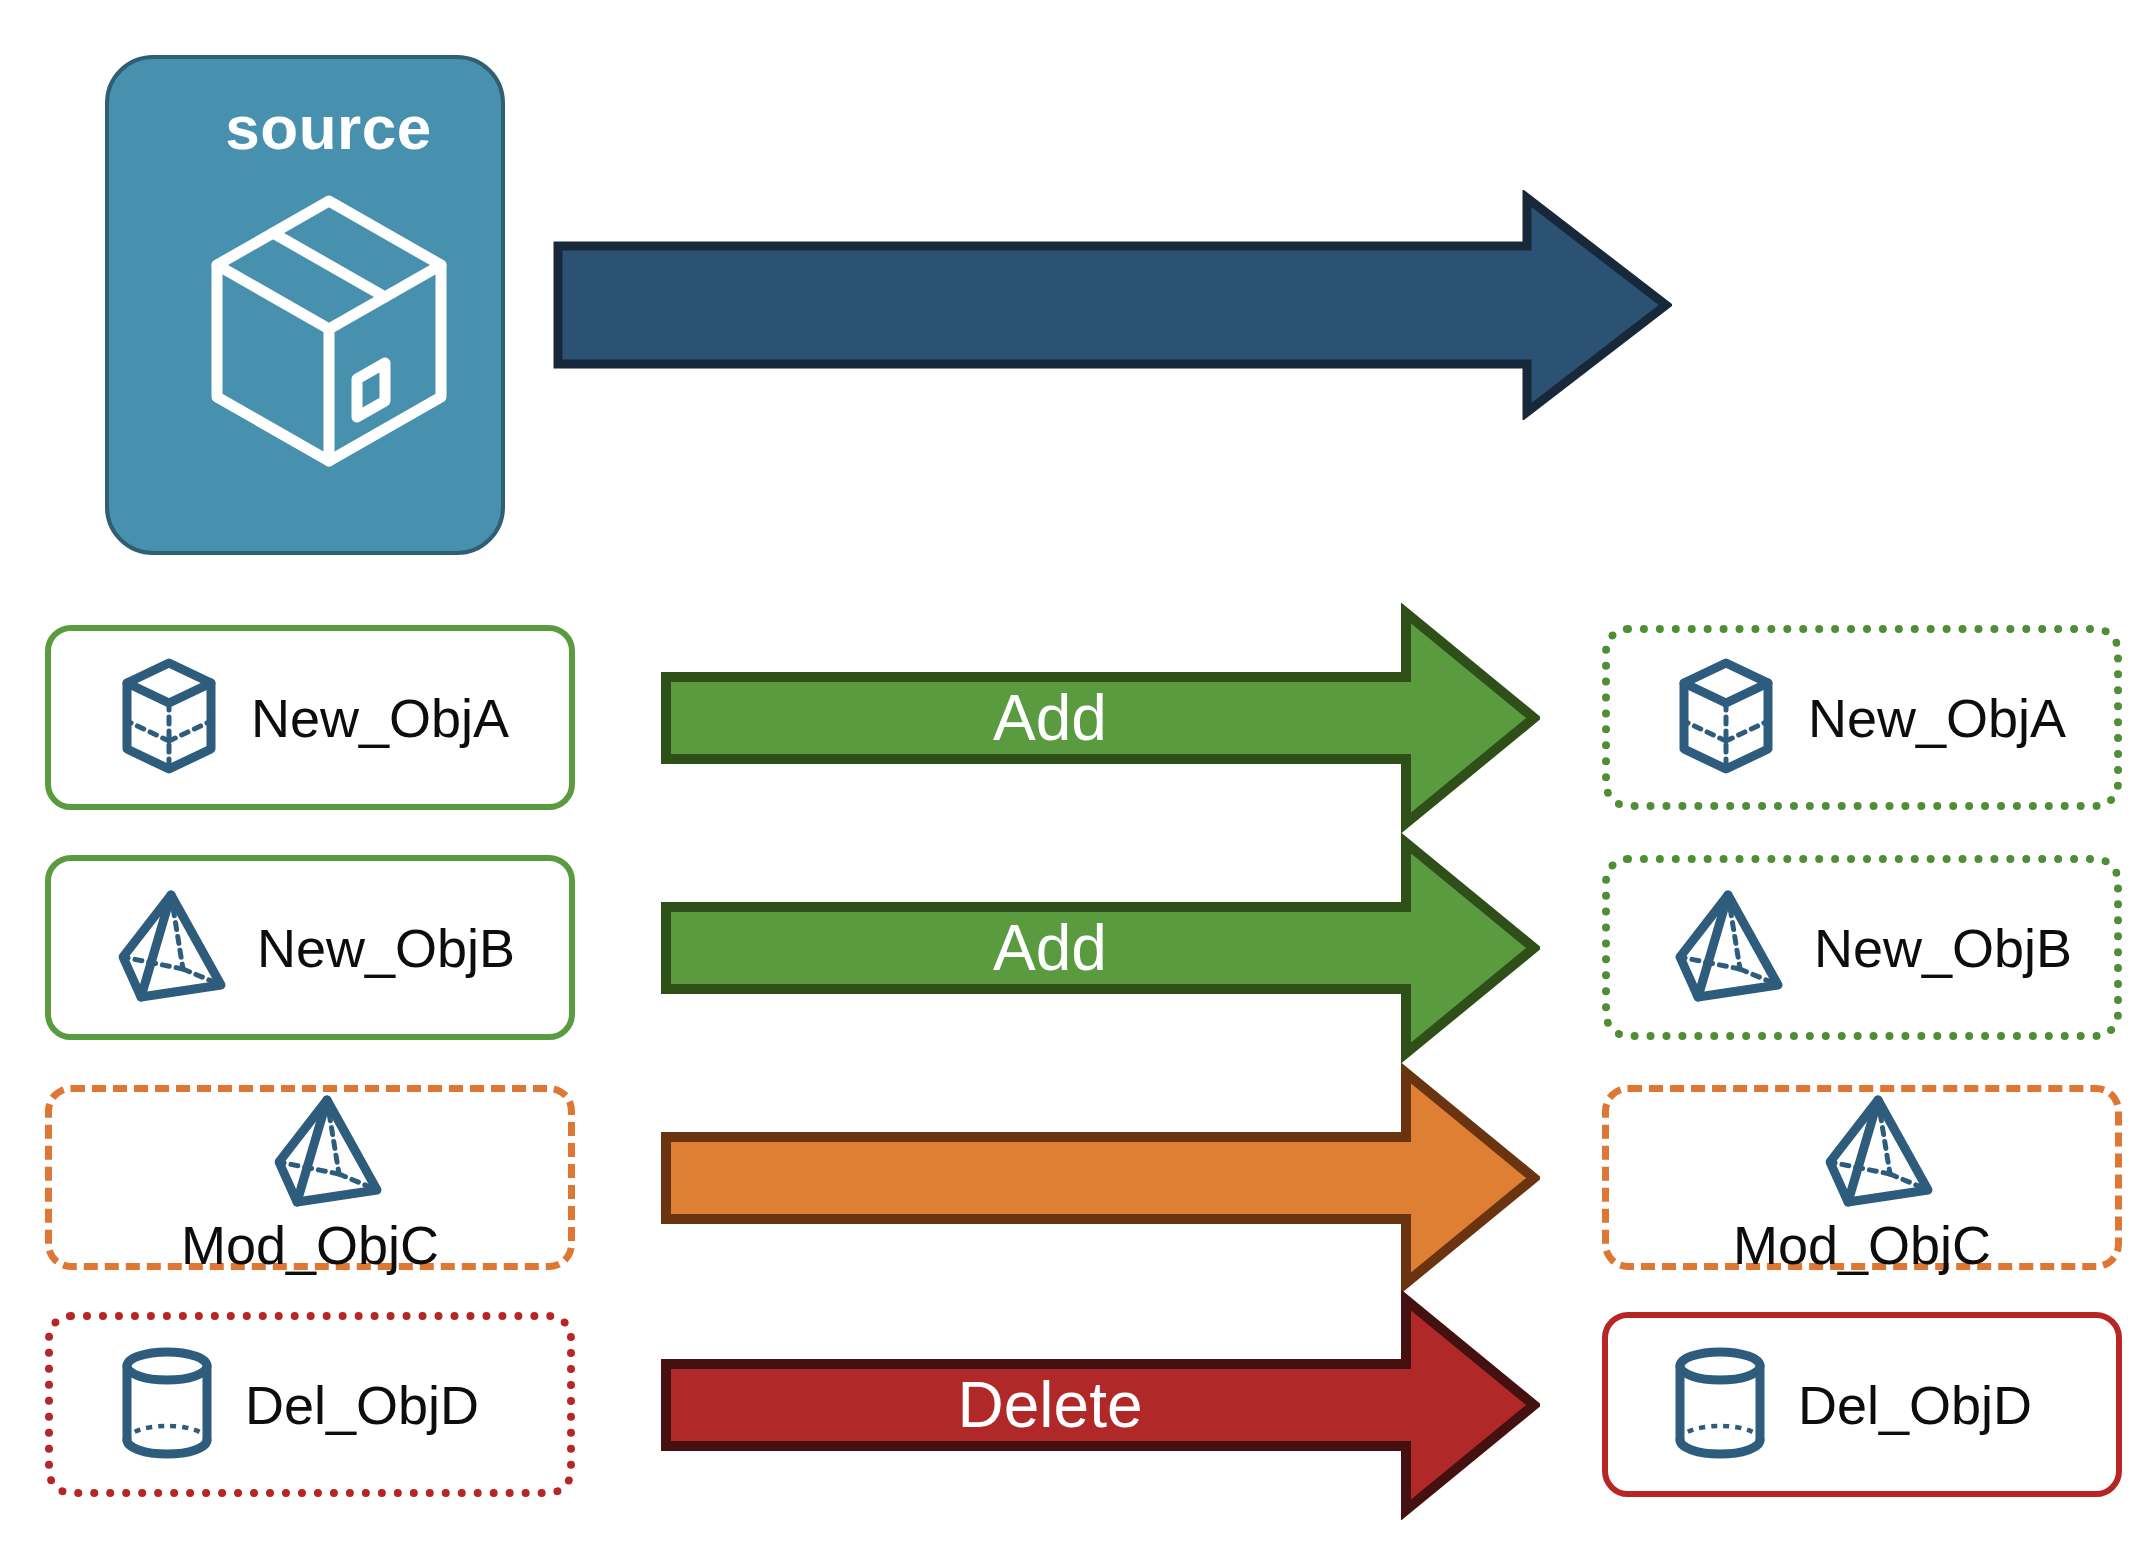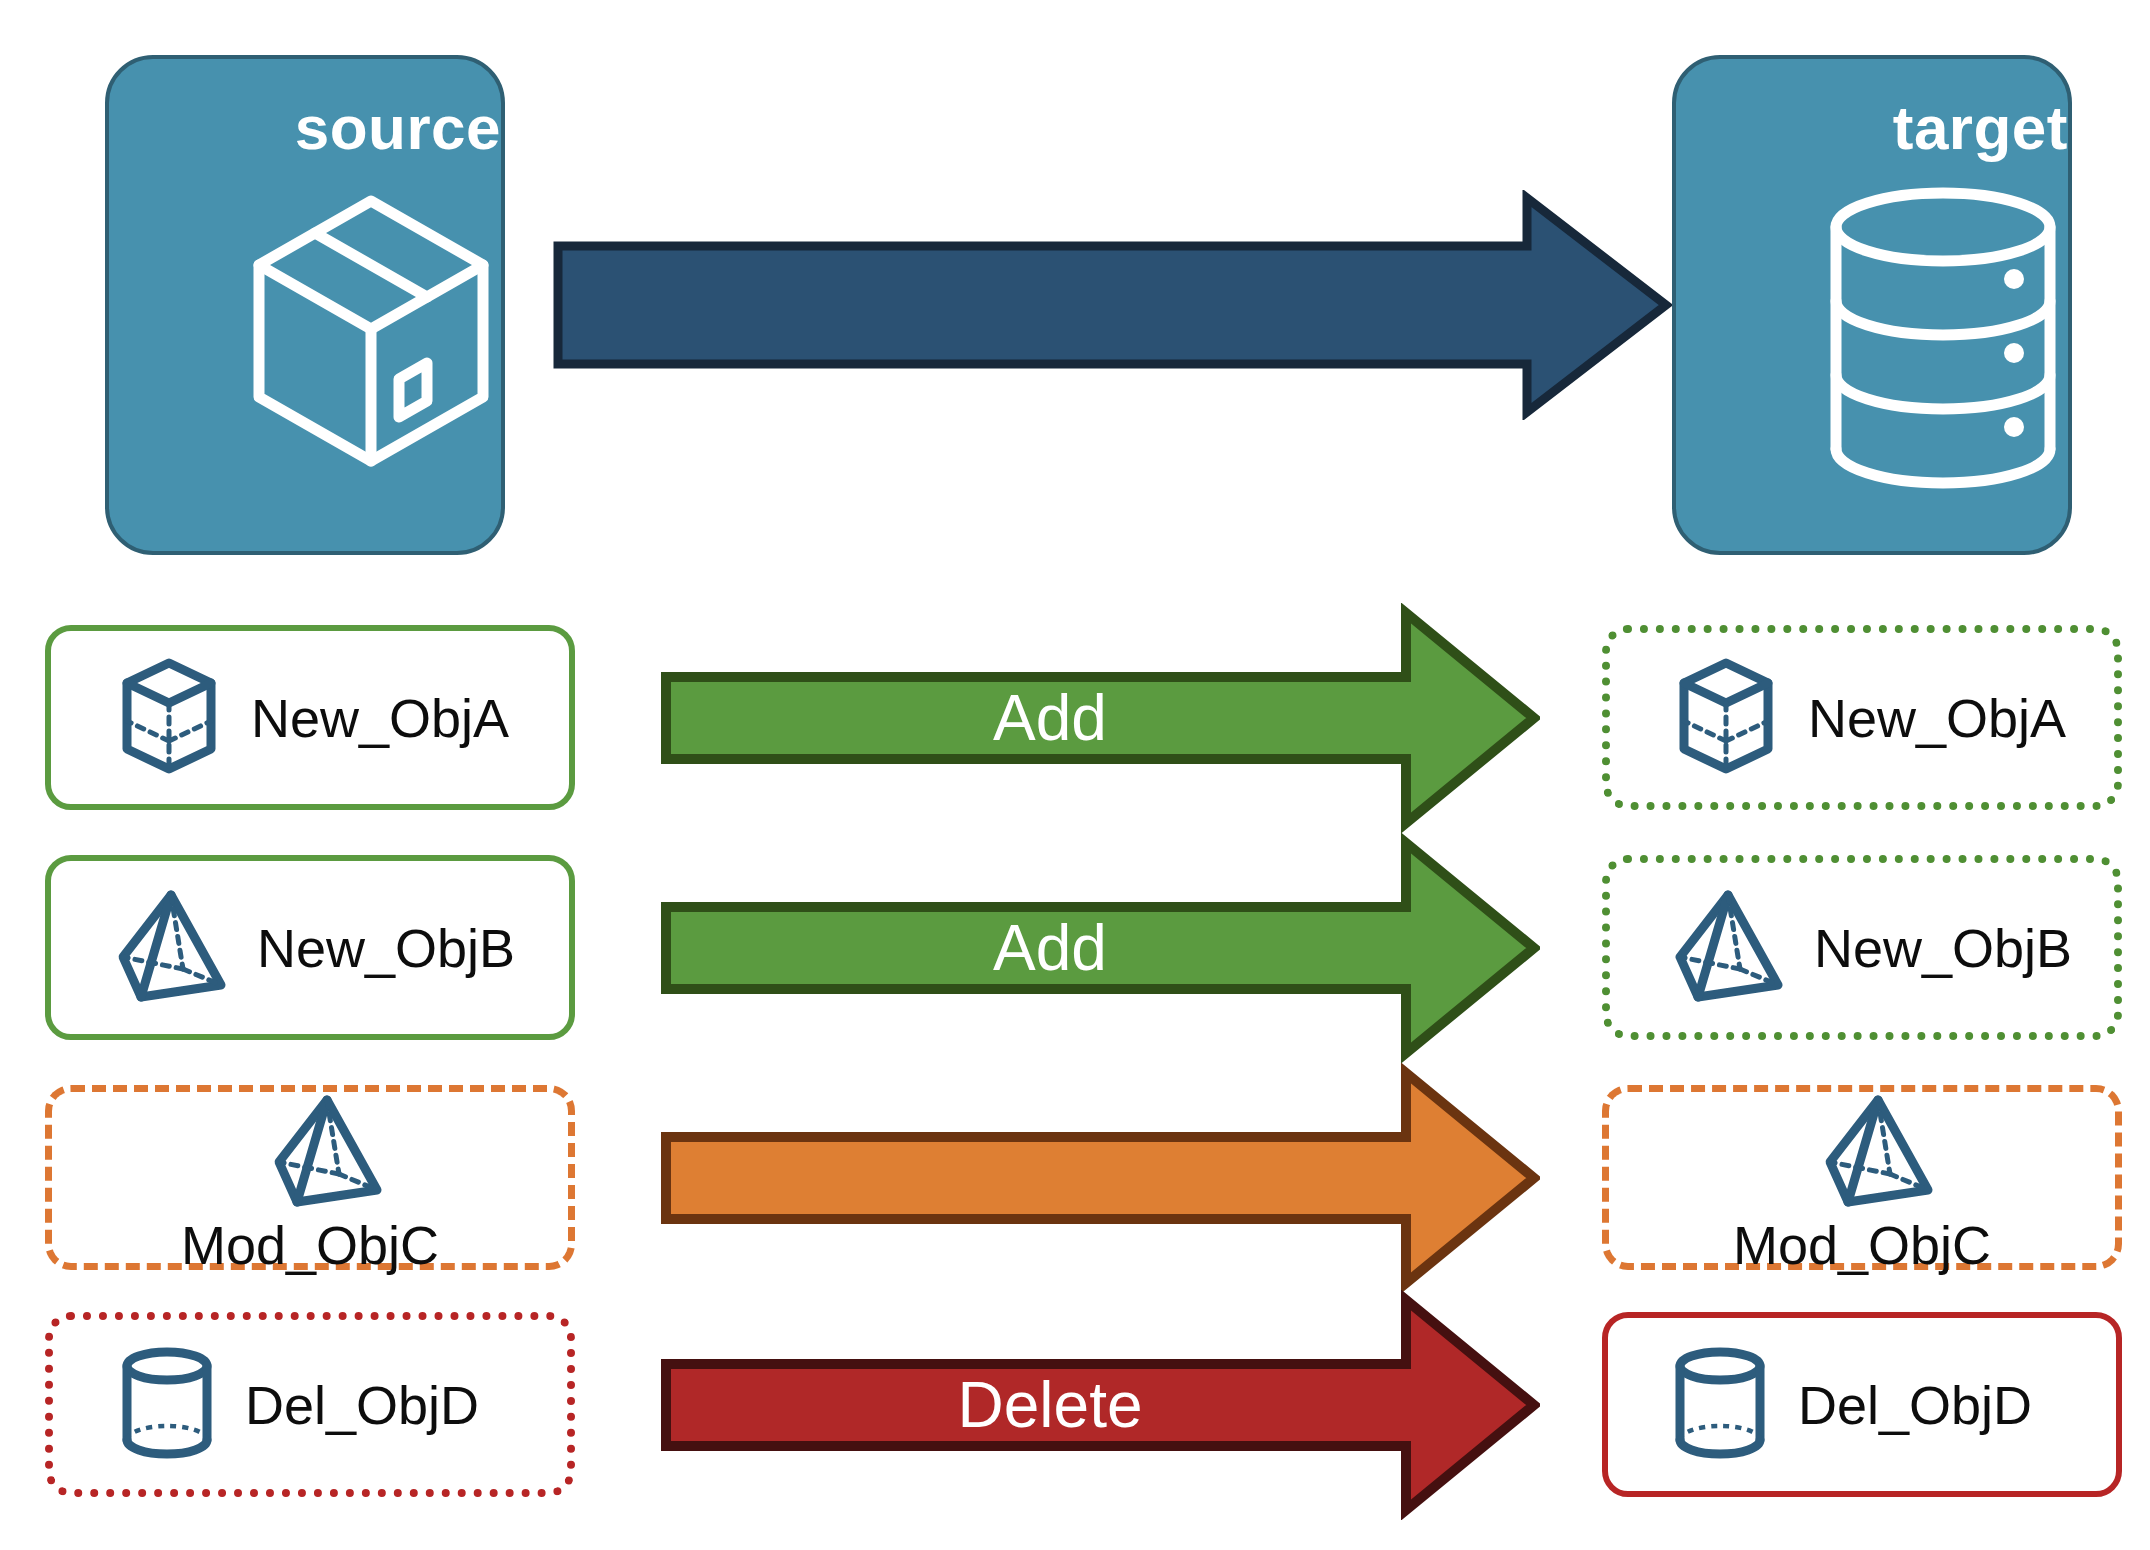--- a/index.html
+++ b/index.html
@@ -8,21 +8,21 @@
     font-family:"Liberation Sans", sans-serif;
   }
 
   
   #top-row{position:absolute;left:0;top:0;width:2150px;height:570px;}
 
   .endpoint{
     position:absolute;top:55px;width:400px;height:500px;
     background:#4791ae;border:4px solid #2f5f73;border-radius:48px;
     box-sizing:border-box;
-    display:flex;flex-direction:column;align-items:flex-end;padding-left:47px;
+    display:flex;flex-direction:column;align-items:center;padding-left:47px;
   }
   #source-node{left:105px;}
   #target-node{left:1672px;}
   .endpoint-title{
     color:#ffffff;font-size:62px;font-weight:bold;margin-top:38px;
     letter-spacing:.5px;line-height:1;
   }
   .endpoint-icon{margin-top:24px;}
 
   
@@ -88,38 +88,20 @@
       </svg>
     </div>
   </div>
 
   <div id="schema-arrow">
     <svg width="1120" height="230" viewBox="0 0 1120 230" preserveAspectRatio="none">
       <polygon points="6,56 975,56 975,8 1114,115 975,222 975,174 6,174" fill="#2b5173" stroke="#17283a" stroke-width="9" stroke-linejoin="miter"></polygon>
     </svg>
   </div>
 
-  <div class="endpoint" id="target-node">
-    <div class="endpoint-title">target</div>
-    <div class="endpoint-icon">
-      <svg width="250" height="310" viewBox="0 0 250 310">
-        <g fill="none" stroke="#ffffff" stroke-width="11" stroke-linejoin="round" stroke-linecap="round">
-          <ellipse cx="125" cy="44" rx="107" ry="34"></ellipse>
-          <path d="M18 44 L18 266"></path>
-          <path d="M232 44 L232 266"></path>
-          <path d="M18 118 a107 34 0 0 0 214 0"></path>
-          <path d="M18 192 a107 34 0 0 0 214 0"></path>
-          <path d="M18 266 a107 34 0 0 0 214 0"></path>
-        </g>
-        <circle cx="196" cy="96" r="10" fill="#ffffff"></circle>
-        <circle cx="196" cy="170" r="10" fill="#ffffff"></circle>
-        <circle cx="196" cy="244" r="10" fill="#ffffff"></circle>
-      </svg>
-    </div>
-  </div>
 </div>
 
 <div id="rows">
 
   <div class="change-row r0">
     <div class="obj-box source-box bd-solid" style="border-color:#5b9b40;">
       <span class="obj-icon">
         <svg width="112" height="118" viewBox="0 0 112 118">
           <g fill="none" stroke="#2d5c7d" stroke-width="9" stroke-linejoin="round" stroke-linecap="round">
             <path d="M14 26 L56 6 L98 26 L98 92 L56 112 L14 92 Z"></path>

